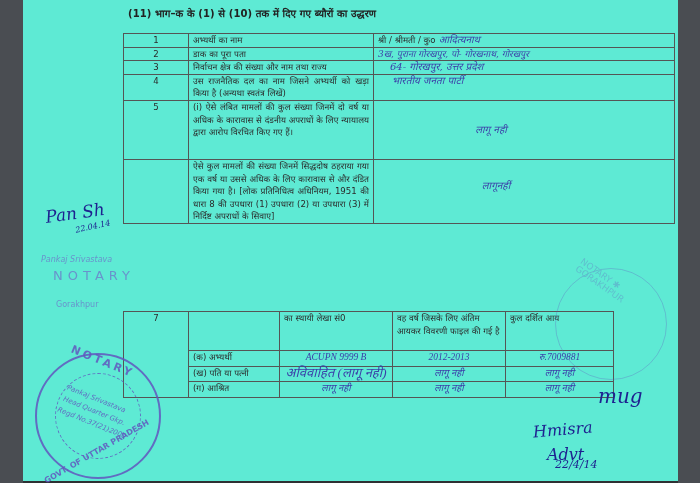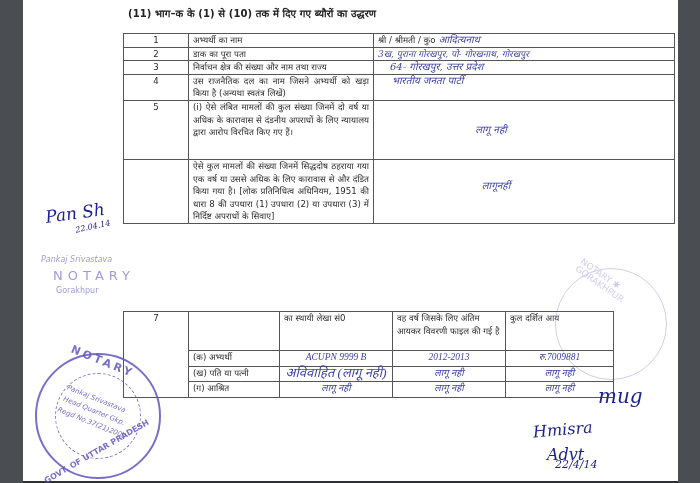--- a/index.html
+++ b/index.html
@@ -4,21 +4,21 @@
 <style>
   html, body { margin:0; padding:0; }
   body {
     width:700px; height:483px; overflow:hidden;
     background:#4a4d52;
     font-family:"DejaVu Sans", sans-serif;
     position:relative;
   }
   .page {
     position:absolute; left:23px; top:0; width:655px; height:481px;
-    background:#ffffff;
+    background:#5eead4;
     border-bottom:2px solid #2e3033;
   }
   .heading {
     position:absolute; left:105px; top:6px;
     font-size:10px; font-weight:bold; color:#222;
     letter-spacing:0.1px;
   }
   table.form {
     position:absolute; left:100px; top:33px;
     border-collapse:collapse;
@@ -124,21 +124,21 @@
       <td class="handcell">लागू नही</td>
       <td class="handcell">लागू नही</td>
     </tr>
   </tbody>
     </table>
 
   <div class="sig" style="left:22px;top:203px;font-size:17px;transform:rotate(-8deg);">Pan Sh</div>
   <div class="sig" style="left:52px;top:222px;font-size:8px;transform:rotate(-12deg);">22.04.14</div>
   <div class="notary-side" style="left:18px;top:255px;font-size:8px;font-style:italic;">Pankaj Srivastava</div>
   <div class="notary-side" style="left:30px;top:268px;font-size:13px;letter-spacing:5px;">NOTARY</div>
-  <div class="notary-side" style="left:33px;top:286px;font-size:8px;">Gorakhpur</div>
+  <div class="notary-side" style="left:33px;top:300px;font-size:8px;">Gorakhpur</div>
 
   <div class="stamp" style="left:12px;top:353px;width:122px;height:122px;">
     <div class="inner" style="left:18px;top:18px;width:84px;height:84px;"></div>
     <div class="stamp-text" style="left:32px;top:2px;font-size:11px;font-style:normal;font-weight:bold;letter-spacing:3px;">NOTARY</div>
     <div class="stamp-text" style="left:28px;top:40px;">Pankaj Srivastava</div>
     <div class="stamp-text" style="left:24px;top:52px;">Head Quarter Gkp.</div>
     <div class="stamp-text" style="left:18px;top:64px;">Regd No.37(21)2000</div>
     <div class="stamp-text" style="left:0px;top:92px;font-size:8px;font-style:normal;font-weight:bold;transform:rotate(-30deg);">GOVT. OF UTTAR PRADESH</div>
   </div>
 

